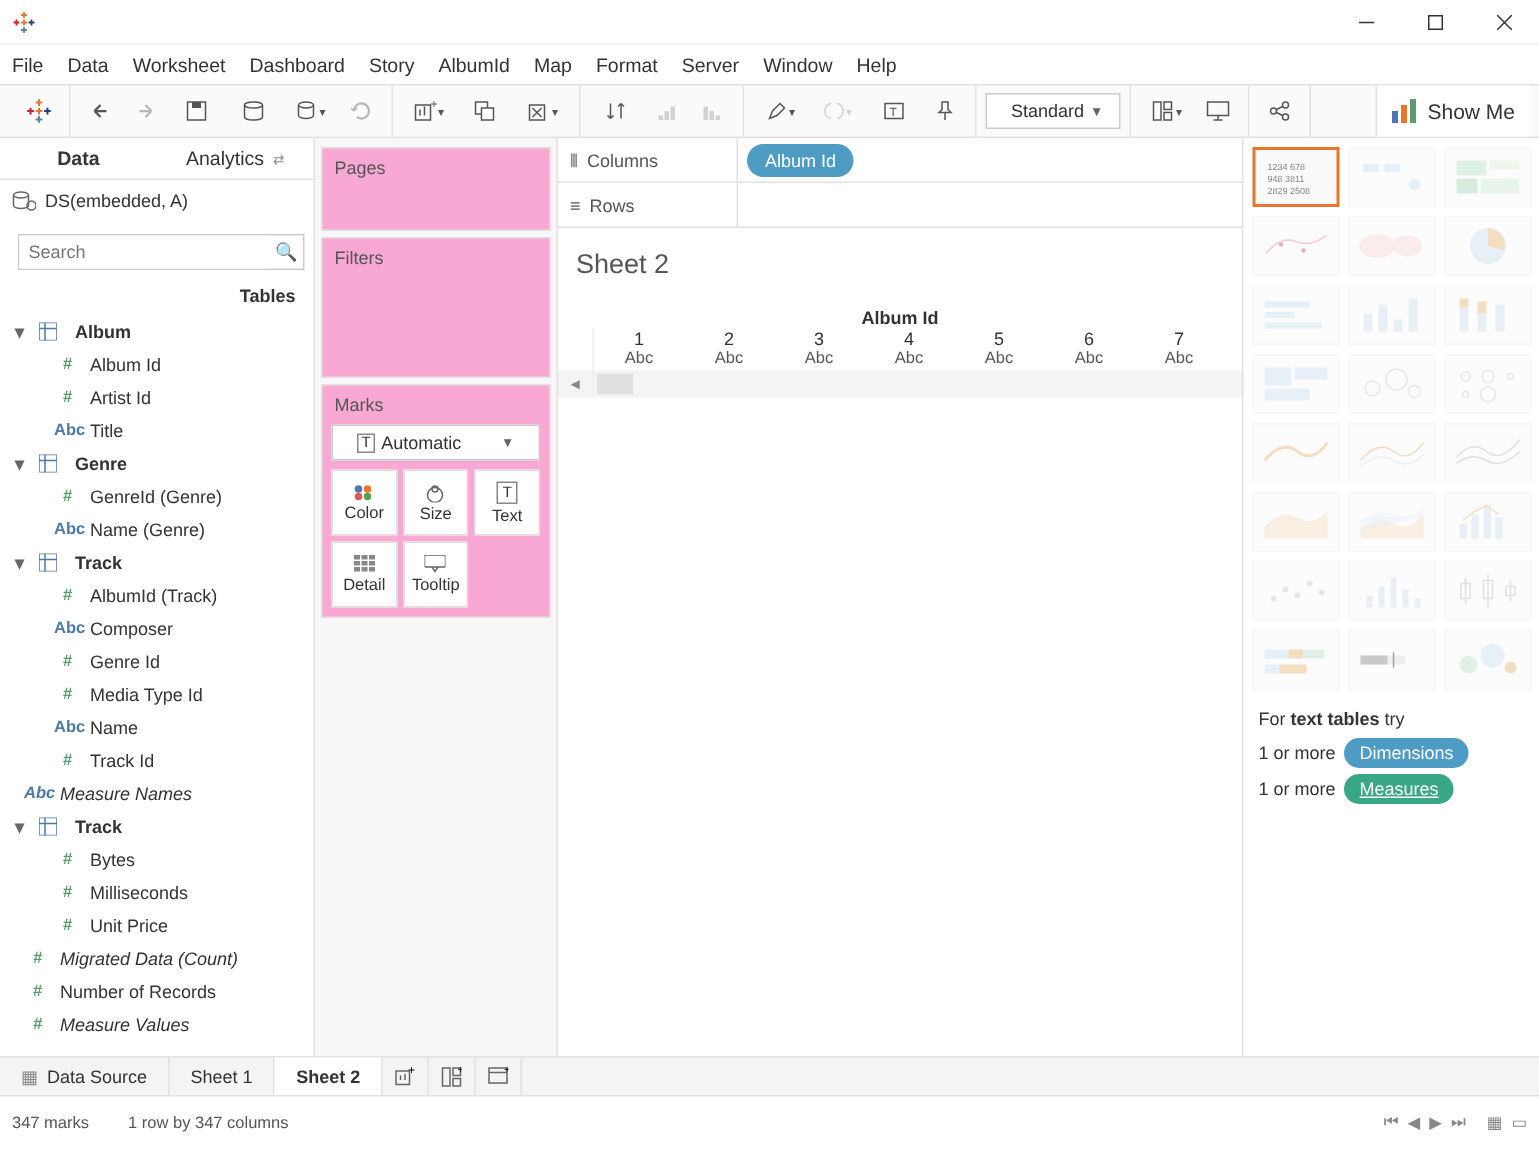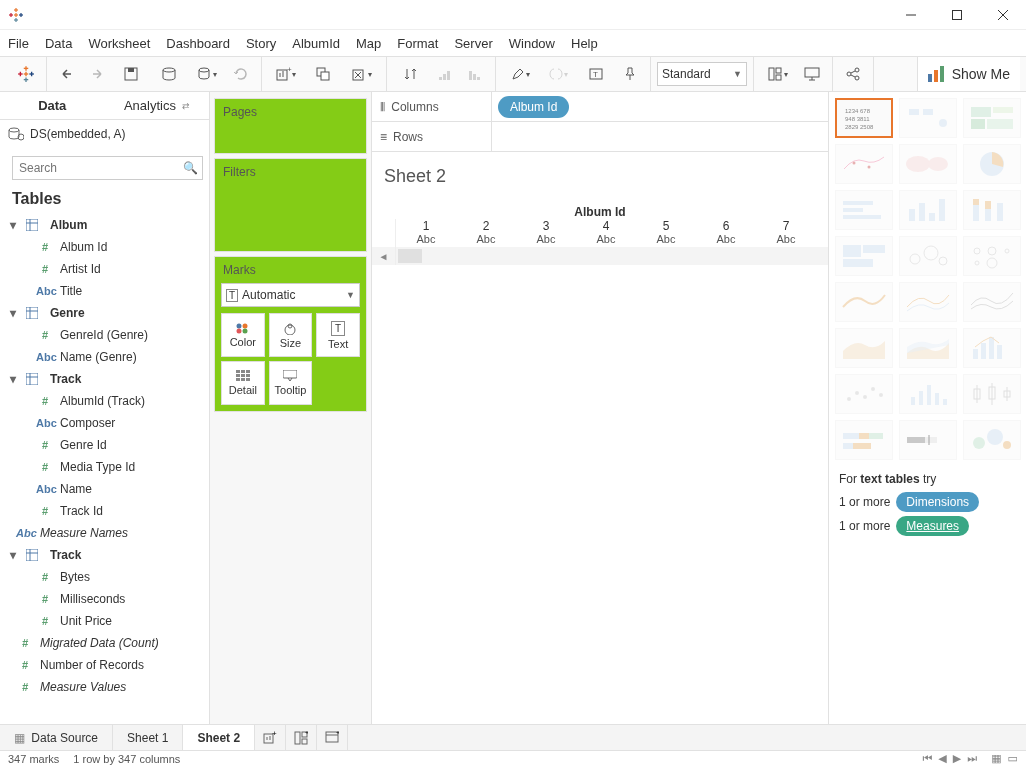--- a/index.html
+++ b/index.html
@@ -9,48 +9,48 @@
 .titlebar .title { font-size: 12px; }
 .titlebar .wincontrols { margin-left: auto; display: flex; }
 .titlebar .wincontrols div { width: 46px; height: 30px; display: flex; align-items: center; justify-content: center; }
 .menubar { height: 26px; display: flex; align-items: center; padding-left: 8px; gap: 16px; font-size: 13px; }
 .menubar span { cursor: default; }
 .toolbar { height: 36px; border-top: 1px solid #e1e1e1; border-bottom: 1px solid #e1e1e1; display: flex; align-items: center; padding: 0 6px; background: #fafafa; }
 .tbgroup { display: flex; align-items: center; border-right: 1px solid #e1e1e1; height: 100%; padding: 0 6px; gap: 2px; }
 .tbgroup:last-child { border-right: none; }
 .tbbutton { width: 28px; height: 28px; display: flex; align-items: center; justify-content: center; color: #555; border-radius: 2px; }
 .tbbutton.wide { width: 36px; }
-.tbselect { border: 1px solid #ccc; background: #fff; height: 24px; padding: 0 4px; font-size: 12px; display: flex; align-items: center; gap: 4px; }
+.tbselect { border: 1px solid #ccc; background: #fff; height: 24px; padding: 0 16px; font-size: 12px; display: flex; align-items: center; gap: 4px; }
 .showme-tb { margin-left: auto; display: flex; align-items: center; gap: 6px; padding: 0 10px; background: #fff; height: 100%; border-left: 1px solid #e1e1e1;}
 .showme-tb .label { font-size: 14px; }
 .main { flex: 1; display: flex; min-height: 0; }
 
 .sidebar { width: 210px; border-right: 1px solid #e1e1e1; display: flex; flex-direction: column; background: #fff; }
 .sb-tabs { display: flex; height: 28px; border-bottom: 1px solid #e1e1e1; }
 .sb-tab { flex: 1; display: flex; align-items: center; justify-content: center; font-size: 13px; }
 .sb-tab.active { font-weight: 600; }
 .ds-row { height: 28px; display: flex; align-items: center; padding: 0 8px; gap: 6px; }
 .search-row { display: flex; align-items: center; border: 1px solid #ccc; border-left: none; border-right:none; height: 24px; margin: 4px 6px 0 6px; }
 .search-row input { border: none; flex: 1; height: 22px; padding: 0 6px; font-size: 12px; outline: none; }
 .search-row .sicon { width: 22px; text-align: center; color: #666; }
-.tables-title { font-weight: 700; padding: 10px 12px 6px; font-size: 16px; }
+.tables-title { font-weight: 700; padding: 10px 12px 6px; font-size: 12px; text-align: right; }
 .tree { overflow-y: auto; flex: 1; }
 .tree-item { display: flex; align-items: center; height: 22px; padding-left: 10px; gap: 6px; font-size: 12px; white-space: nowrap; }
 .tree-item.table { font-weight: 700; }
 .tree-item .caret { width: 10px; color: #666; }
 .tree-item .ticon { width: 18px; text-align: center; font-size: 11px; }
 .tree-item.field { padding-left: 36px; }
 .tree-item.measure { padding-left: 16px; }
 .ic-table { color: #4e79a7; }
 .ic-num { color: #5a9e6f; font-weight:bold;}
 .ic-str { color: #4e79a7; font-weight:600;}
 .italic { font-style: italic; }
 
 .shelfcol { width: 162px; border-right: 1px solid #e1e1e1; background: #f7f7f7; display: flex; flex-direction: column; padding: 6px 4px; gap: 4px; }
-.card { background: #84cc16; border: 1px solid #e1e1e1; }
+.card { background: #f9a8d4; border: 1px solid #e1e1e1; }
 .card-title { font-size: 12px; color: #555; padding: 6px 8px; }
 .card.pages { height: 56px; }
 .card.filters { height: 94px; }
 .card.marks { flex: 0 0 auto; }
 .mark-type { margin: 0 6px 6px; }
 .marks-grid { display: grid; grid-template-columns: 1fr 1fr 1fr; gap: 4px; padding: 0 6px 6px; }
 .mark-btn { border: 1px solid #ddd; background: #fff; height: 44px; display: flex; flex-direction: column; align-items: center; justify-content: center; gap: 2px; font-size: 11px; }
 .mark-btn .mi { font-size: 14px; }
 
 .viewarea { flex: 1; display: flex; flex-direction: column; background: #fff; }
@@ -76,21 +76,21 @@
 .sm-row { display: flex; align-items: center; gap: 6px; margin: 4px; font-size: 12px; }
 .sm-pill { border-radius: 11px; color: #fff; padding: 3px 10px; font-size: 12px; }
 .sm-pill.dim { background: #4e9bc4; }
 .sm-pill.meas { background: #39a785; text-decoration: underline; }
 
 .bottom-tabs { height: 26px; border-top: 1px solid #e1e1e1; display: flex; align-items: stretch; background: #f4f4f4; }
 .bt { padding: 0 14px; display: flex; align-items: center; border-right: 1px solid #e1e1e1; font-size: 12px; }
 .bt.active { background: #fff; font-weight: 600; }
 .bt.icon { padding: 0 8px; color: #666; }
 
-.statusbar { height: 16px; border-top: 1px solid #e1e1e1; display: flex; align-items: center; padding: 0 8px; gap: 14px; font-size: 11px; color: #555; }
+.statusbar { height: 36px; border-top: 1px solid #e1e1e1; display: flex; align-items: center; padding: 0 8px; gap: 26px; font-size: 11px; color: #555; }
 .statusbar .right { margin-left: auto; display:flex; gap:6px; color:#888;}
 svg { display: block; }
 </style>
 </head>
 <body>
 
 <div class="titlebar">
   <span class="logo">
     <svg width="16" height="16" viewBox="0 0 16 16">
         <g stroke-width="1.2">

